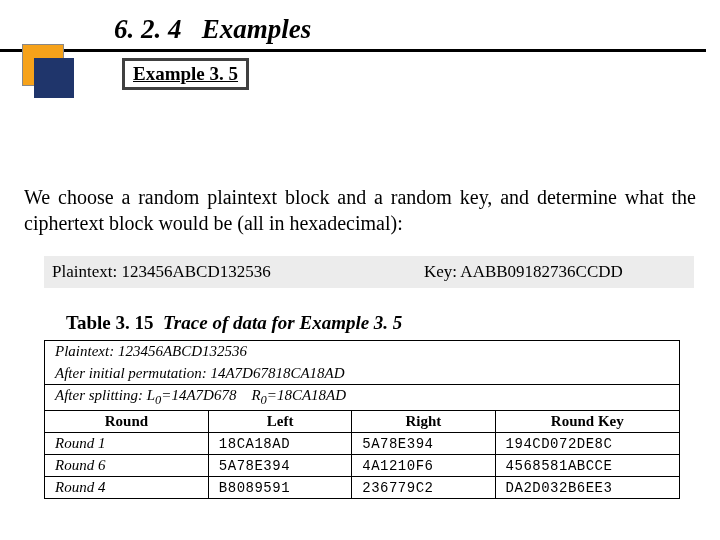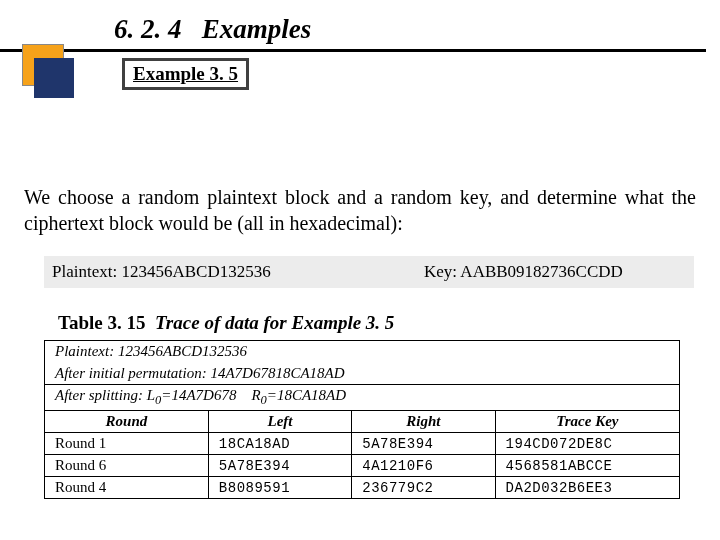--- a/index.html
+++ b/index.html
@@ -84,21 +84,21 @@
     flex-direction: column;
     gap: 3px;
   }
   .info-row { display: flex; }
   .info-left { flex: 1; }
   .info-right { width: 260px; }
   .table-caption {
     margin: 24px 0 6px 58px;
     font-size: 19px;
   }
-  .table-caption .tbl-head { font-weight: bold; }
+  .table-caption .tbl-head { font-weight: bold; margin-left: 8px; }
   .table-caption .tbl-title { font-style: italic; font-weight: bold; }
   table.trace {
     border-collapse: collapse;
     margin: 0 26px 0 44px;
     width: 636px;
     font-family: "Times New Roman", Times, serif;
     font-size: 15px;
   }
   table.trace td, table.trace th {
     border: 1px solid #000;
@@ -106,24 +106,23 @@
     vertical-align: middle;
     height: 22px;
   }
   table.trace .hdr-row td {
     font-style: italic;
     border-bottom: none;
   }
   table.trace .hdr-row2 td { border-top: none; font-style: italic; }
   table.trace th {
     font-weight: bold;
-    font-style: italic;
     text-align: center;
   }
-  table.trace td.lbl { width: 160px; }
+  table.trace td.lbl { font-style: italic; width: 160px; }
   table.trace td.data { text-align: left; font-family: "Courier New", monospace; font-size: 14px; letter-spacing: 0.5px; }
   table.trace .col-left { width: 140px; }
   table.trace .col-right { width: 140px; }
   table.trace .col-key { width: 180px; }
 </style>
 </head>
 <body>
 
 <div class="header-wrap">
   <div class="title-line"></div>
@@ -168,21 +167,21 @@
       </tr>
   <tr class="hdr-row2">
         <td colspan="4">
     <span>After splitting: L</span><sub>0</sub><span>=14A7D678</span>&nbsp;&nbsp;&nbsp;<span>   R</span><sub>0</sub><span>=18CA18AD</span>
   </td>
       </tr>
   <tr>
     <th>Round</th>
     <th class="col-left">Left</th>
     <th class="col-right">Right</th>
-    <th class="col-key">Trace Key</th>
+    <th class="col-key">Round Key</th>
   </tr>
   <tr>
     <td class="lbl">Round 1</td>
     <td class="data">18CA18AD</td>
     <td class="data">5A78E394</td>
     <td class="data">194CD072DE8C</td>
   </tr>
   <tr>
     <td class="lbl">Round 6</td>
     <td class="data">5A78E394</td>

